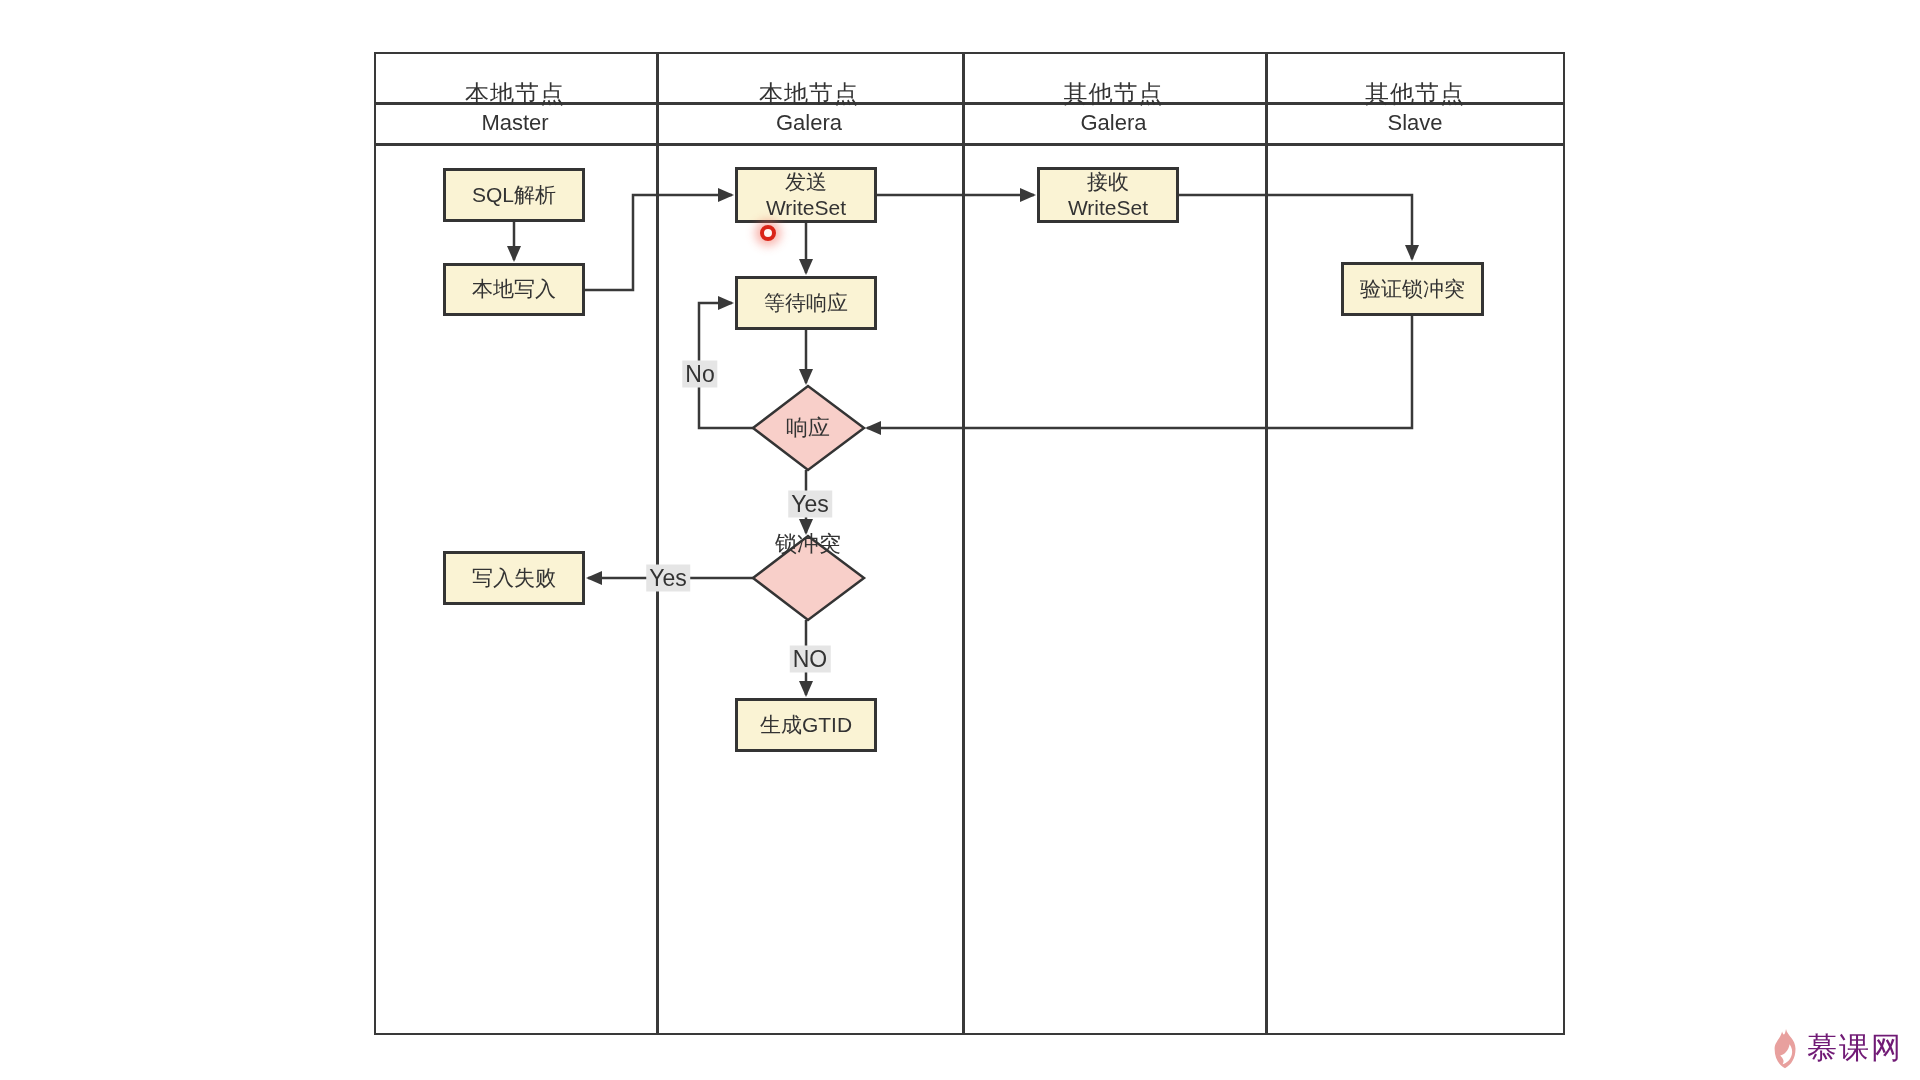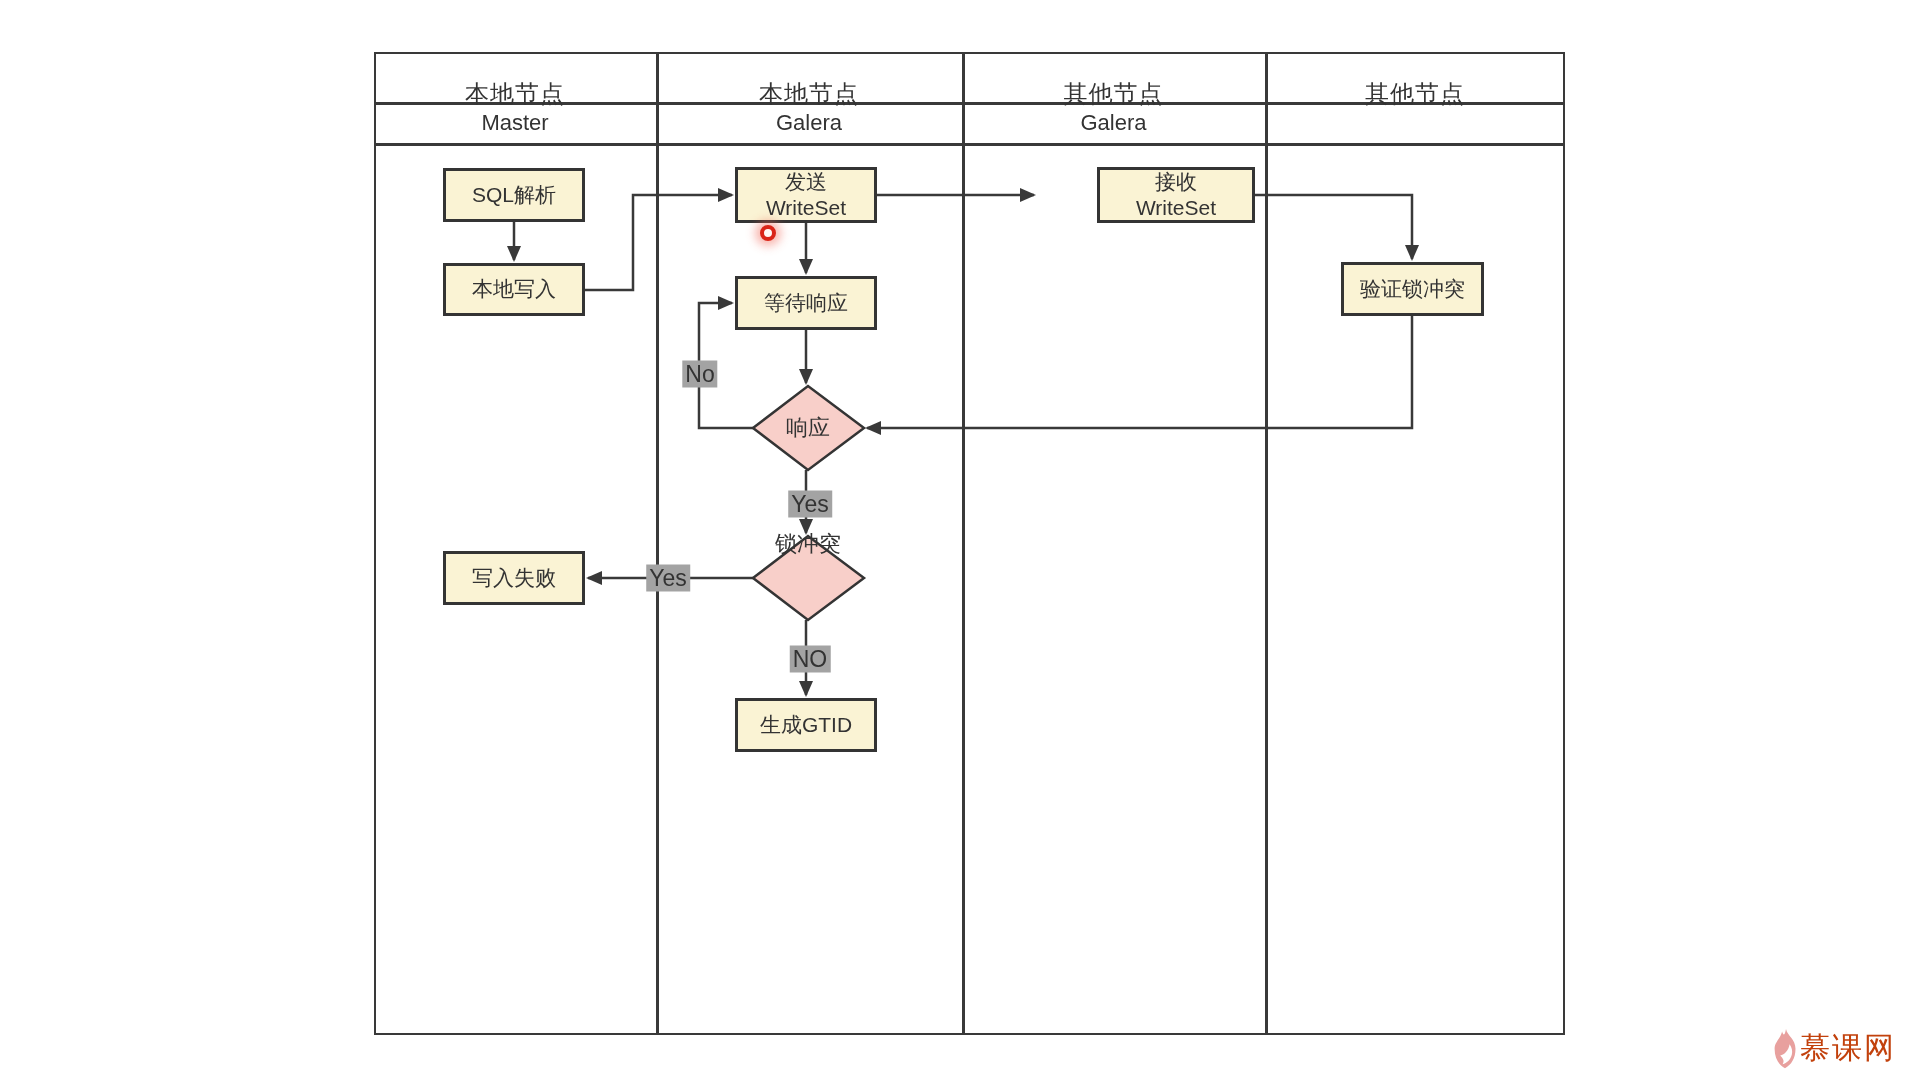--- a/index.html
+++ b/index.html
@@ -16,30 +16,30 @@
     box-sizing:border-box;}
   .lane-top{font-size:24px;letter-spacing:1px;margin-top:17px;}
   .lane-sub{font-size:22px;}
   
   .node{position:absolute;display:flex;align-items:center;justify-content:center;
     text-align:center;background:#faf3d4;border:3px solid #343434;box-sizing:border-box;
     font-size:21px;line-height:1.25;white-space:pre-line;}
   
   .overlay{position:absolute;left:0;top:0;pointer-events:none;}
   
-  .elabel{position:absolute;transform:translate(-50%,-50%);background:#a3a3a3;
+  .elabel{position:absolute;transform:translate(-50%,-50%);background:#e5e5e5;
     padding:0 3px;font-size:23px;}
   .dlabel{position:absolute;transform:translate(-50%,-50%);font-size:22px;}
   
   .pointer{position:absolute;left:760px;top:225px;width:16px;height:16px;border-radius:50%;
     box-sizing:border-box;border:4.5px solid #da2418;background:#fff6f4;
     box-shadow:0 0 10px 5px rgba(240,95,80,0.45);}
   
   .logo{position:absolute;left:1772px;top:1028px;display:flex;align-items:center;
-    gap:1px;color:#c2410c;}
+    gap:8px;color:#701a75;}
   .logo-text{font-size:30px;letter-spacing:2px;font-weight:500;}
 </style>
 </head>
 <body>
 
 <div class="stage">
 
   <div class="frame"></div>
   <div class="vline" style="left:656px"></div>
   <div class="vline" style="left:962px"></div>
@@ -48,20 +48,21 @@
   <div class="hline" style="top:143px"></div>
 
   <div class="lane-cell lane-top" style="left:374px;top:52px;width:282px;height:50px">本地节点</div>
   <div class="lane-cell lane-top" style="left:656px;top:52px;width:306px;height:50px">本地节点</div>
   <div class="lane-cell lane-top" style="left:962px;top:52px;width:303px;height:50px">其他节点</div>
   <div class="lane-cell lane-top" style="left:1265px;top:52px;width:300px;height:50px">其他节点</div>
 
   <div class="lane-cell lane-sub" style="left:374px;top:102px;width:282px;height:41px">Master</div>
   <div class="lane-cell lane-sub" style="left:656px;top:102px;width:306px;height:41px">Galera</div>
   <div class="lane-cell lane-sub" style="left:962px;top:102px;width:303px;height:41px">Galera</div>
+  <div class="lane-cell lane-sub" style="left:1265px;top:102px;width:300px;height:41px">Slave</div>
 
   <svg class="overlay" width="1920" height="1080" viewBox="0 0 1920 1080">
     <defs>
       <marker id="arrow" markerUnits="userSpaceOnUse" markerWidth="16" markerHeight="14" viewBox="0 0 16 14" refX="14" refY="7" orient="auto">
         <path d="M0,0 L16,7 L0,14 Z" fill="#393939"></path>
       </marker>
     </defs>
     <g fill="none" stroke="#393939" stroke-width="2.5">
       <path d="M514,222 L514,260" marker-end="url(#arrow)"></path>
       <path d="M585,290 L633,290 L633,195 L732,195" marker-end="url(#arrow)"></path>
@@ -76,21 +77,21 @@
       <path d="M806,620 L806,695" marker-end="url(#arrow)"></path>
     </g>
     <polygon points="753,428 808,386 864,428 808,470" fill="#f8cfc9" stroke="#343434" stroke-width="2.5"></polygon>
     <polygon points="753,578 808,536 864,578 808,620" fill="#f8cfc9" stroke="#343434" stroke-width="2.5"></polygon>
   </svg>
 
   <div class="node" style="left:443px;top:168px;width:142px;height:54px">SQL解析</div>
   <div class="node" style="left:443px;top:263px;width:142px;height:53px">本地写入</div>
   <div class="node" style="left:735px;top:167px;width:142px;height:56px">发送
 WriteSet</div>
-  <div class="node" style="left:1097px;top:167px;width:158px;height:56px">接收
+  <div class="node" style="left:1037px;top:167px;width:142px;height:56px">接收
 WriteSet</div>
   <div class="node" style="left:1341px;top:262px;width:143px;height:54px">验证锁冲突</div>
   <div class="node" style="left:735px;top:276px;width:142px;height:54px">等待响应</div>
   <div class="node" style="left:443px;top:551px;width:142px;height:54px">写入失败</div>
   <div class="node" style="left:735px;top:698px;width:142px;height:54px">生成GTID</div>
 
   <div class="dlabel" style="left:808px;top:428px">响应</div>
   <div class="dlabel" style="left:808px;top:544px">锁冲突</div>
 
   <div class="elabel" style="left:700px;top:374px">No</div>

